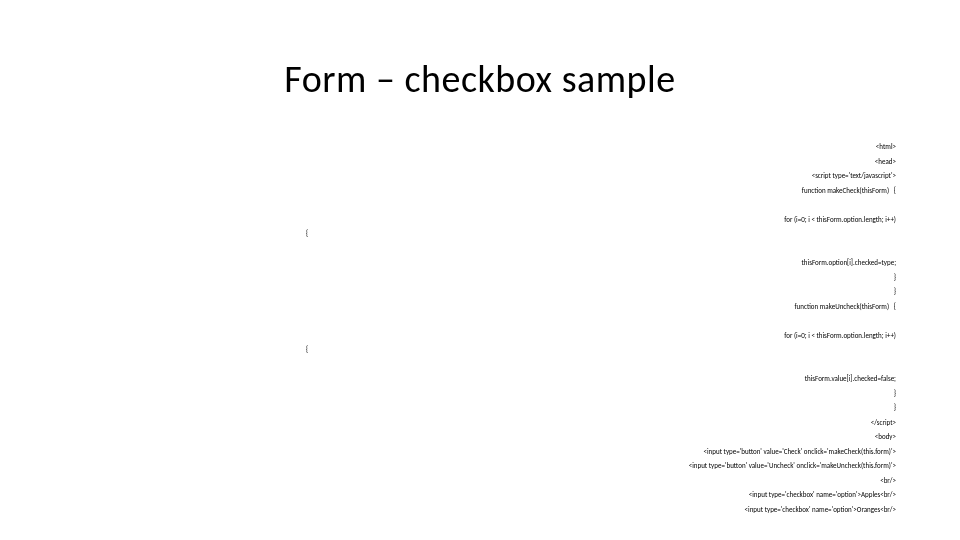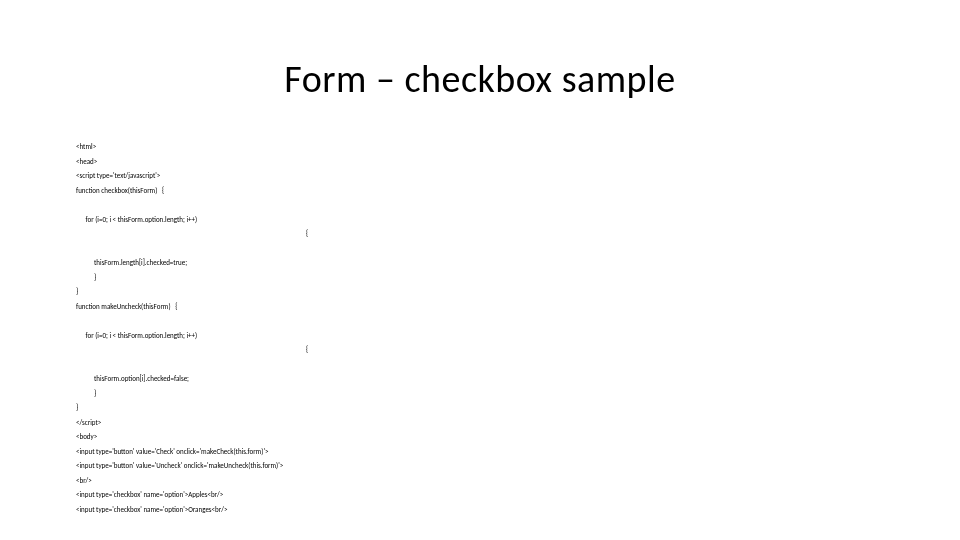--- a/index.html
+++ b/index.html
@@ -32,53 +32,54 @@
     top: 140px;
     left: 76px;
     width: 820px;
     font-family: Calibri, "Segoe UI", Arial, sans-serif;
     font-size: 7px;
     line-height: 14.5px;
     color: #000;
   }
   .code-line {
     white-space: pre;
+    text-align: right;
   }
   .indent-1 { padding-left: 18px; }
   .brace-col {
     display: inline-block;
     position: absolute;
     left: 230px;
   }
 </style>
 </head>
 <body>
 
 <div class="slide">
 
   <div class="title">Form – checkbox sample</div>
 
   <div class="code-block">
     <div class="code-line">&lt;html&gt;</div>
     <div class="code-line">&lt;head&gt;</div>
     <div class="code-line">&lt;script type='text/javascript'&gt;</div>
-    <div class="code-line">function checkbox(thisForm)   {</div>
+    <div class="code-line">function makeCheck(thisForm)   {</div>
     <div class="code-line" style="position:relative;">
       <span>for (i=0; i &lt; thisForm.option.length; i++)</span>
       <span class="brace-col">{</span>
     </div>
-    <div class="code-line indent-1">thisForm.length[i].checked=true;</div>
+    <div class="code-line indent-1">thisForm.option[i].checked=type;</div>
     <div class="code-line indent-1">}</div>
     <div class="code-line">}</div>
     <div class="code-line">function makeUncheck(thisForm)   {</div>
     <div class="code-line" style="position:relative;">
       <span>for (i=0; i &lt; thisForm.option.length; i++)</span>
       <span class="brace-col">{</span>
     </div>
-    <div class="code-line indent-1">thisForm.option[i].checked=false;</div>
+    <div class="code-line indent-1">thisForm.value[i].checked=false;</div>
     <div class="code-line indent-1">}</div>
     <div class="code-line">}</div>
     <div class="code-line">&lt;/script&gt;</div>
     <div class="code-line">&lt;body&gt;</div>
     <div class="code-line">&lt;input type='button' value='Check' onclick='makeCheck(this.form)'&gt;</div>
     <div class="code-line">&lt;input type='button' value='Uncheck' onclick='makeUncheck(this.form)'&gt;</div>
     <div class="code-line">&lt;br/&gt;</div>
     <div class="code-line">&lt;input type='checkbox' name='option'&gt;Apples&lt;br/&gt;</div>
     <div class="code-line">&lt;input type='checkbox' name='option'&gt;Oranges&lt;br/&gt;</div>
 

